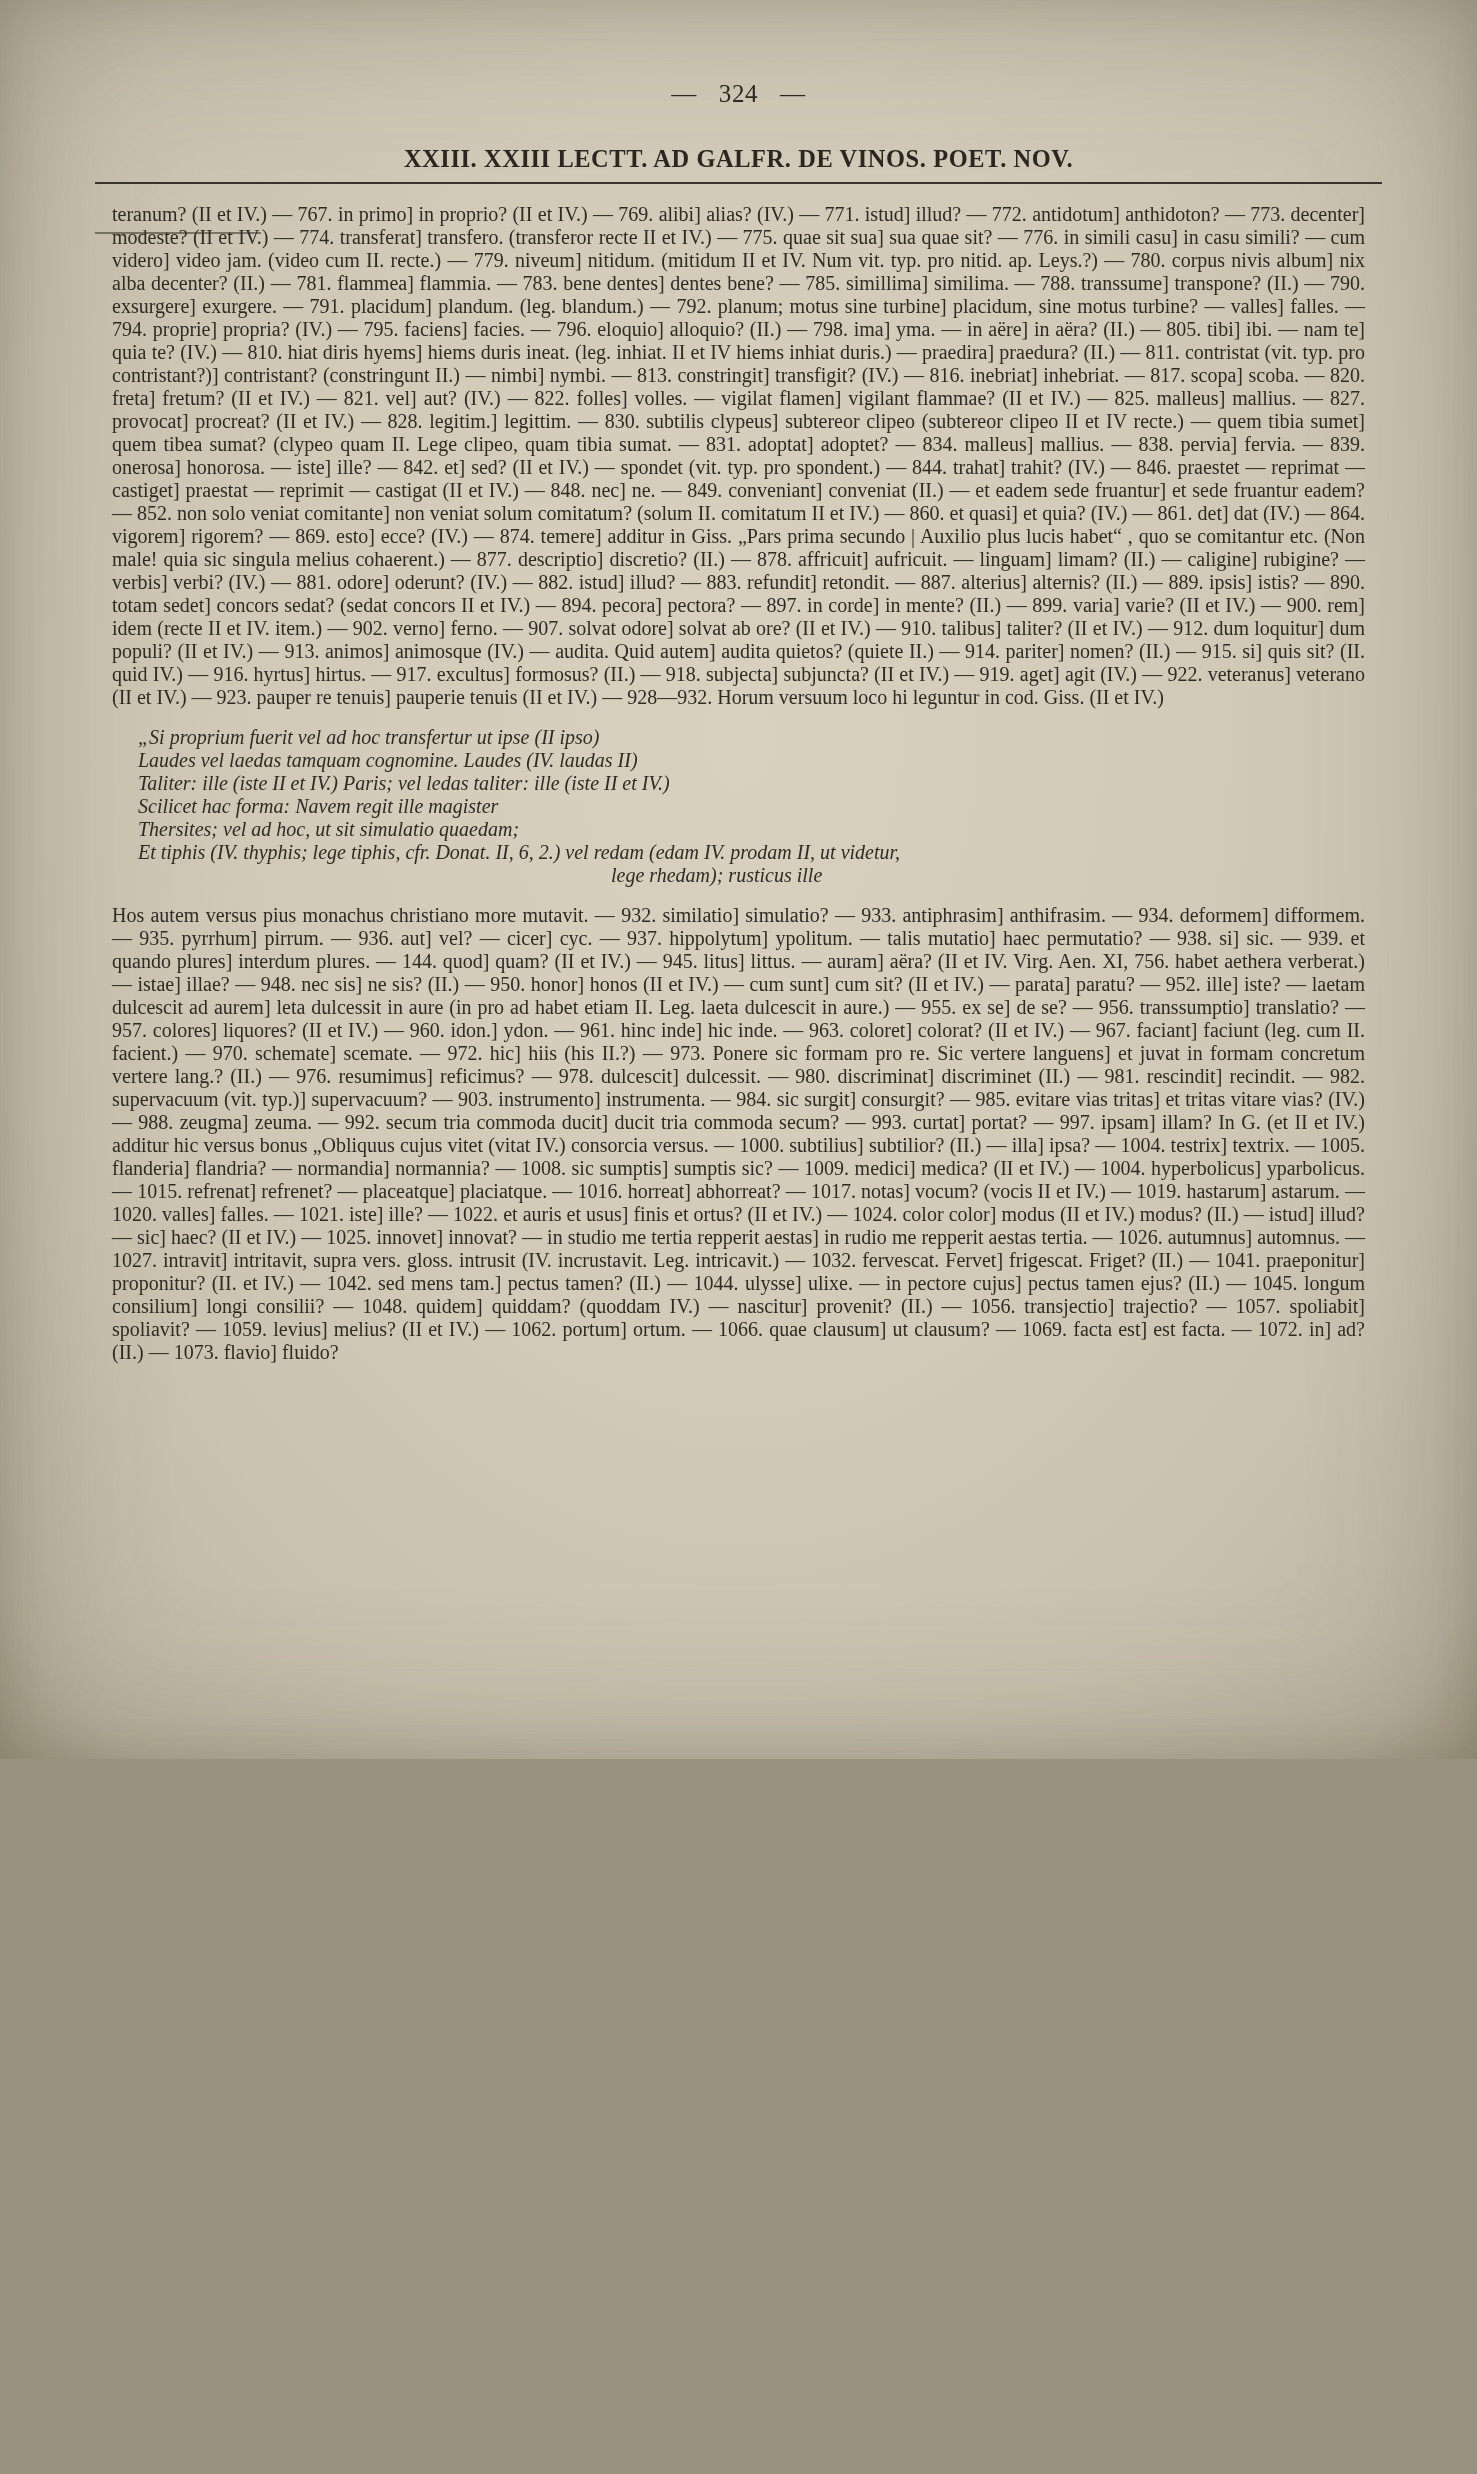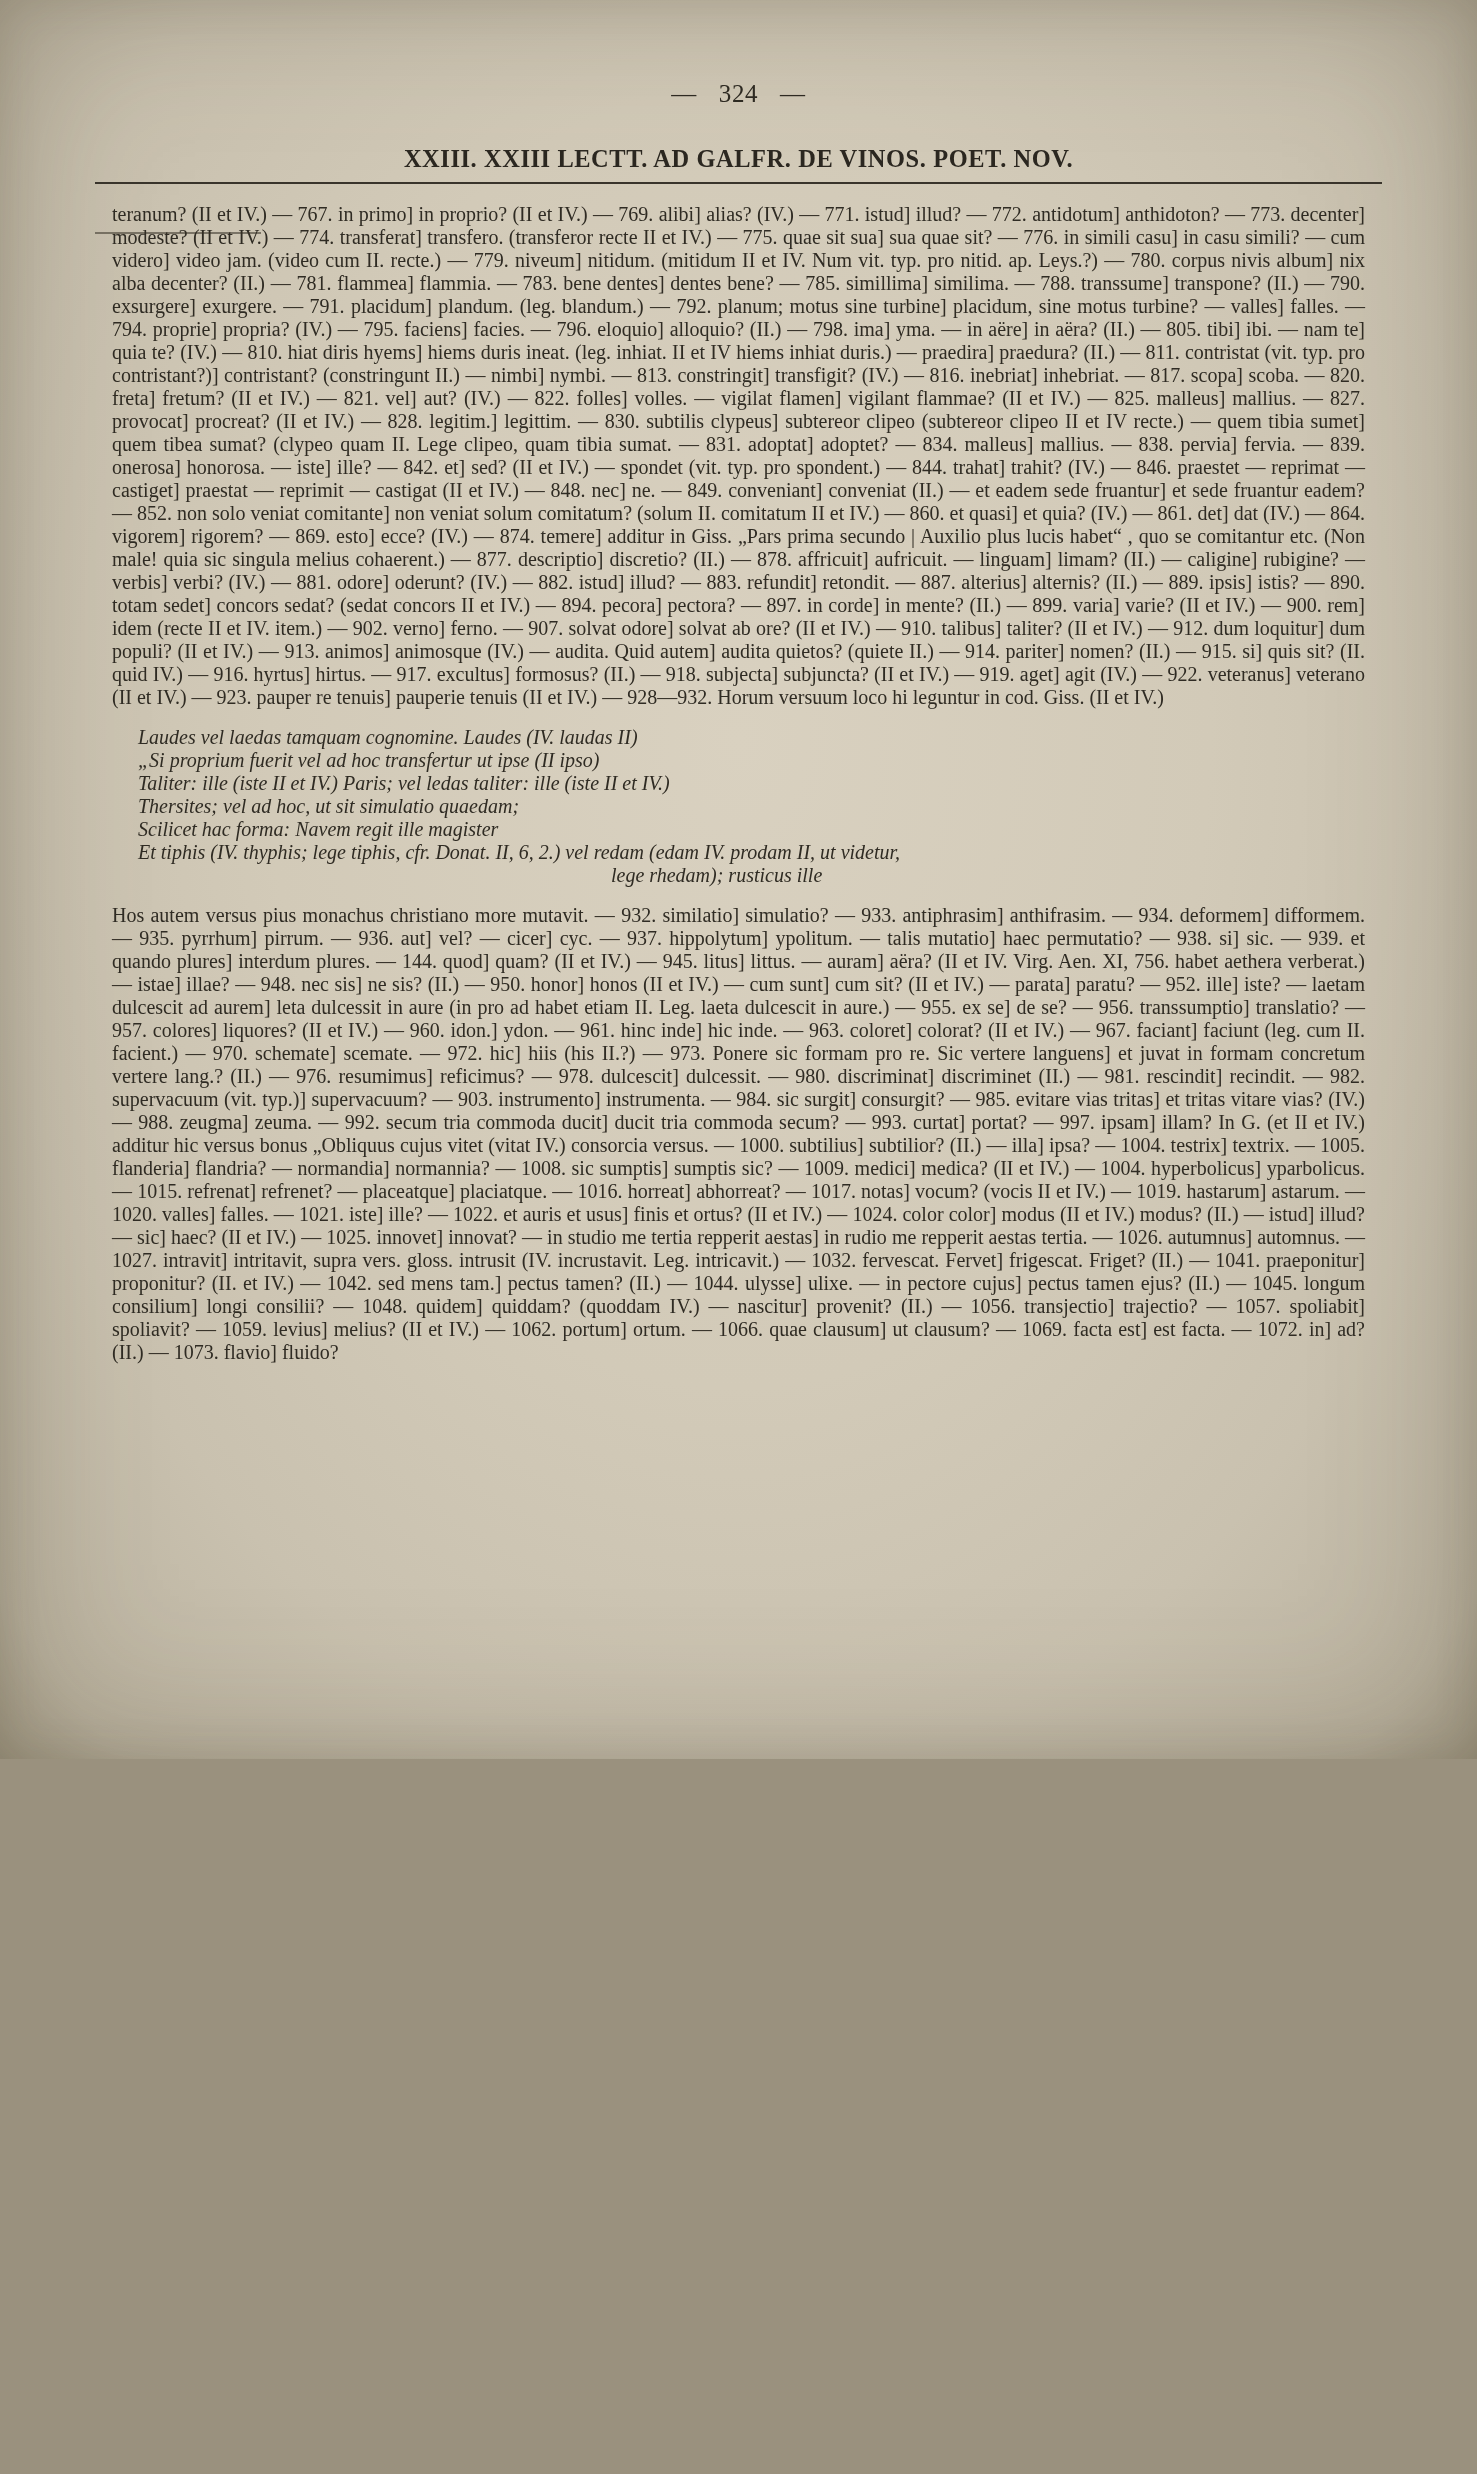--- a/index.html
+++ b/index.html
@@ -83,25 +83,25 @@
 
   <div class="title-rule"></div>
 
   <div class="artifact-rule"></div>
 
   <div class="body-text">
 
     <p class="para">teranum? (II et IV.) — 767. in primo] in proprio? (II et IV.) — 769. alibi] alias? (IV.) — 771. istud] illud? — 772. antidotum] anthidoton? — 773. decenter] modeste? (II et IV.) — 774. transferat] transfero. (transferor recte II et IV.) — 775. quae sit sua] sua quae sit? — 776. in simili casu] in casu simili? — cum videro] video jam. (video cum II. recte.) — 779. niveum] nitidum. (mitidum II et IV. Num vit. typ. pro nitid. ap. Leys.?) — 780. corpus nivis album] nix alba decenter? (II.) — 781. flammea] flammia. — 783. bene dentes] dentes bene? — 785. simillima] similima. — 788. transsume] transpone? (II.) — 790. exsurgere] exurgere. — 791. placidum] plandum. (leg. blandum.) — 792. planum; motus sine turbine] placidum, sine motus turbine? — valles] falles. — 794. proprie] propria? (IV.) — 795. faciens] facies. — 796. eloquio] alloquio? (II.) — 798. ima] yma. — in aëre] in aëra? (II.) — 805. tibi] ibi. — nam te] quia te? (IV.) — 810. hiat diris hyems] hiems duris ineat. (leg. inhiat. II et IV hiems inhiat duris.) — praedira] praedura? (II.) — 811. contristat (vit. typ. pro contristant?)] contristant? (constringunt II.) — nimbi] nymbi. — 813. constringit] transfigit? (IV.) — 816. inebriat] inhebriat. — 817. scopa] scoba. — 820. freta] fretum? (II et IV.) — 821. vel] aut? (IV.) — 822. folles] volles. — vigilat flamen] vigilant flammae? (II et IV.) — 825. malleus] mallius. — 827. provocat] procreat? (II et IV.) — 828. legitim.] legittim. — 830. subtilis clypeus] subtereor clipeo (subtereor clipeo II et IV recte.) — quem tibia sumet] quem tibea sumat? (clypeo quam II. Lege clipeo, quam tibia sumat. — 831. adoptat] adoptet? — 834. malleus] mallius. — 838. pervia] fervia. — 839. onerosa] honorosa. — iste] ille? — 842. et] sed? (II et IV.) — spondet (vit. typ. pro spondent.) — 844. trahat] trahit? (IV.) — 846. praestet — reprimat — castiget] praestat — reprimit — castigat (II et IV.) — 848. nec] ne. — 849. conveniant] conveniat (II.) — et eadem sede fruantur] et sede fruantur eadem? — 852. non solo veniat comitante] non veniat solum comitatum? (solum II. comitatum II et IV.) — 860. et quasi] et quia? (IV.) — 861. det] dat (IV.) — 864. vigorem] rigorem? — 869. esto] ecce? (IV.) — 874. temere] additur in Giss. „Pars prima secundo | Auxilio plus lucis habet“ , quo se comitantur etc. (Non male! quia sic singula melius cohaerent.) — 877. descriptio] discretio? (II.) — 878. affricuit] aufricuit. — linguam] limam? (II.) — caligine] rubigine? — verbis] verbi? (IV.) — 881. odore] oderunt? (IV.) — 882. istud] illud? — 883. refundit] retondit. — 887. alterius] alternis? (II.) — 889. ipsis] istis? — 890. totam sedet] concors sedat? (sedat concors II et IV.) — 894. pecora] pectora? — 897. in corde] in mente? (II.) — 899. varia] varie? (II et IV.) — 900. rem] idem (recte II et IV. item.) — 902. verno] ferno. — 907. solvat odore] solvat ab ore? (II et IV.) — 910. talibus] taliter? (II et IV.) — 912. dum loquitur] dum populi? (II et IV.) — 913. animos] animosque (IV.) — audita. Quid autem] audita quietos? (quiete II.) — 914. pariter] nomen? (II.) — 915. si] quis sit? (II. quid IV.) — 916. hyrtus] hirtus. — 917. excultus] formosus? (II.) — 918. subjecta] subjuncta? (II et IV.) — 919. aget] agit (IV.) — 922. veteranus] veterano (II et IV.) — 923. pauper re tenuis] pauperie tenuis (II et IV.) — 928—932. Horum versuum loco hi leguntur in cod. Giss. (II et IV.)</p>
 
     <div class="verse-block">
+      <div class="verse-line">„Si proprium fuerit vel ad hoc transfertur ut ipse (II ipso)</div>
       <div class="verse-line">Laudes vel laedas tamquam cognomine. Laudes (IV. laudas II)</div>
-      <div class="verse-line">„Si proprium fuerit vel ad hoc transfertur ut ipse (II ipso)</div>
       <div class="verse-line">Taliter: ille (iste II et IV.) Paris; vel ledas taliter: ille (iste II et IV.)</div>
+      <div class="verse-line">Scilicet hac forma: Navem regit ille magister</div>
       <div class="verse-line">Thersites; vel ad hoc, ut sit simulatio quaedam;</div>
-      <div class="verse-line">Scilicet hac forma: Navem regit ille magister</div>
       <div class="verse-line">Et tiphis (IV. thyphis; lege tiphis, cfr. Donat. II, 6, 2.) vel redam (edam IV. prodam II, ut videtur,</div>
       <div class="verse-line indent-deep">lege rhedam); rusticus ille</div>
     </div>
 
     <p class="para">Hos autem versus pius monachus christiano more mutavit. — 932. similatio] simulatio? — 933. antiphrasim] anthifrasim. — 934. deformem] difformem. — 935. pyrrhum] pirrum. — 936. aut] vel? — cicer] cyc. — 937. hippolytum] ypolitum. — talis mutatio] haec permutatio? — 938. si] sic. — 939. et quando plures] interdum plures. — 144. quod] quam? (II et IV.) — 945. litus] littus. — auram] aëra? (II et IV. Virg. Aen. XI, 756. habet aethera verberat.) — istae] illae? — 948. nec sis] ne sis? (II.) — 950. honor] honos (II et IV.) — cum sunt] cum sit? (II et IV.) — parata] paratu? — 952. ille] iste? — laetam dulcescit ad aurem] leta dulcessit in aure (in pro ad habet etiam II. Leg. laeta dulcescit in aure.) — 955. ex se] de se? — 956. transsumptio] translatio? — 957. colores] liquores? (II et IV.) — 960. idon.] ydon. — 961. hinc inde] hic inde. — 963. coloret] colorat? (II et IV.) — 967. faciant] faciunt (leg. cum II. facient.) — 970. schemate] scemate. — 972. hic] hiis (his II.?) — 973. Ponere sic formam pro re. Sic vertere languens] et juvat in formam concretum vertere lang.? (II.) — 976. resumimus] reficimus? — 978. dulcescit] dulcessit. — 980. discriminat] discriminet (II.) — 981. rescindit] recindit. — 982. supervacuum (vit. typ.)] supervacuum? — 903. instrumento] instrumenta. — 984. sic surgit] consurgit? — 985. evitare vias tritas] et tritas vitare vias? (IV.) — 988. zeugma] zeuma. — 992. secum tria commoda ducit] ducit tria commoda secum? — 993. curtat] portat? — 997. ipsam] illam? In G. (et II et IV.) additur hic versus bonus „Obliquus cujus vitet (vitat IV.) consorcia versus. — 1000. subtilius] subtilior? (II.) — illa] ipsa? — 1004. testrix] textrix. — 1005. flanderia] flandria? — normandia] normannia? — 1008. sic sumptis] sumptis sic? — 1009. medici] medica? (II et IV.) — 1004. hyperbolicus] yparbolicus. — 1015. refrenat] refrenet? — placeatque] placiatque. — 1016. horreat] abhorreat? — 1017. notas] vocum? (vocis II et IV.) — 1019. hastarum] astarum. — 1020. valles] falles. — 1021. iste] ille? — 1022. et auris et usus] finis et ortus? (II et IV.) — 1024. color color] modus (II et IV.) modus? (II.) — istud] illud? — sic] haec? (II et IV.) — 1025. innovet] innovat? — in studio me tertia repperit aestas] in rudio me repperit aestas tertia. — 1026. autumnus] automnus. — 1027. intravit] intritavit, supra vers. gloss. intrusit (IV. incrustavit. Leg. intricavit.) — 1032. fervescat. Fervet] frigescat. Friget? (II.) — 1041. praeponitur] proponitur? (II. et IV.) — 1042. sed mens tam.] pectus tamen? (II.) — 1044. ulysse] ulixe. — in pectore cujus] pectus tamen ejus? (II.) — 1045. longum consilium] longi consilii? — 1048. quidem] quiddam? (quoddam IV.) — nascitur] provenit? (II.) — 1056. transjectio] trajectio? — 1057. spoliabit] spoliavit? — 1059. levius] melius? (II et IV.) — 1062. portum] ortum. — 1066. quae clausum] ut clausum? — 1069. facta est] est facta. — 1072. in] ad? (II.) — 1073. flavio] fluido?</p>
 
   </div>
 
 </div>
 

